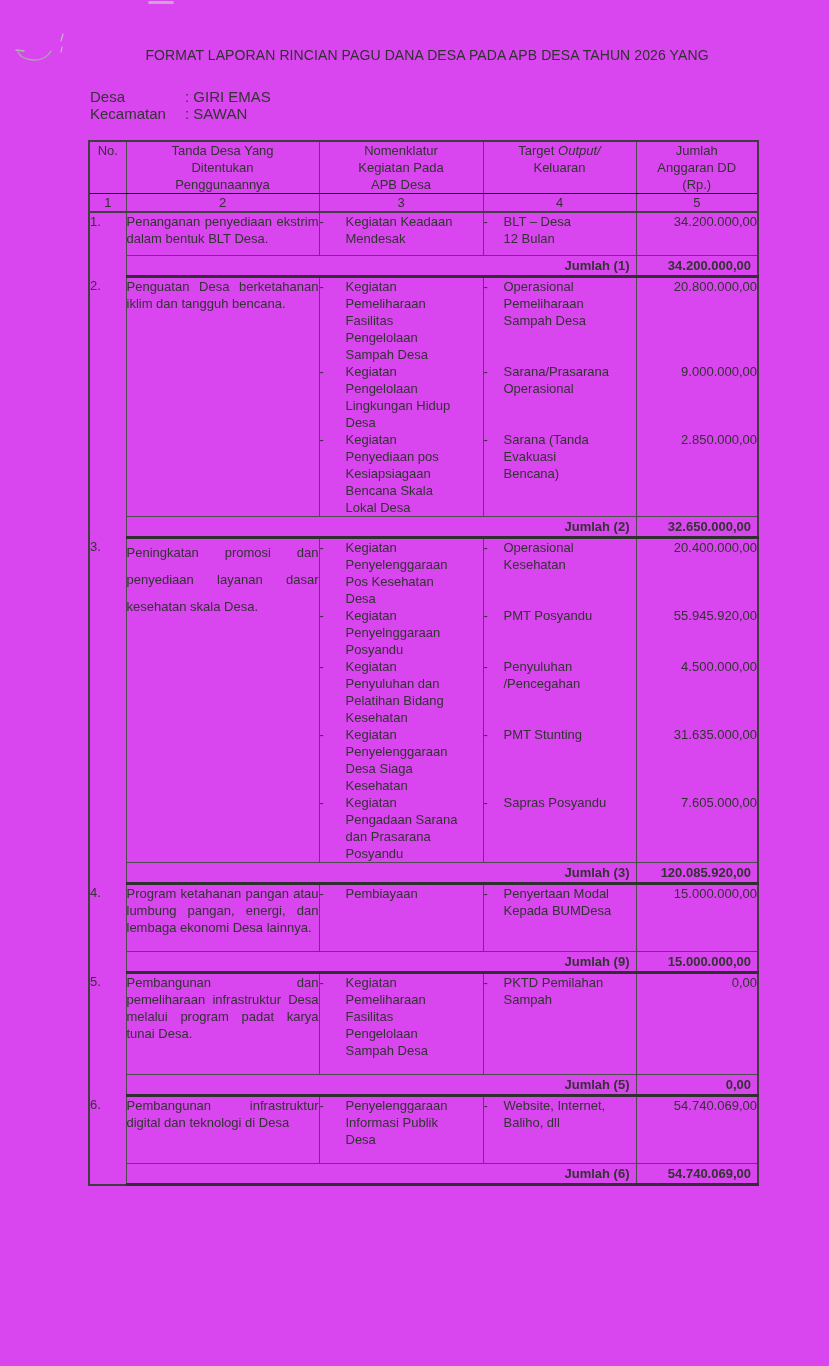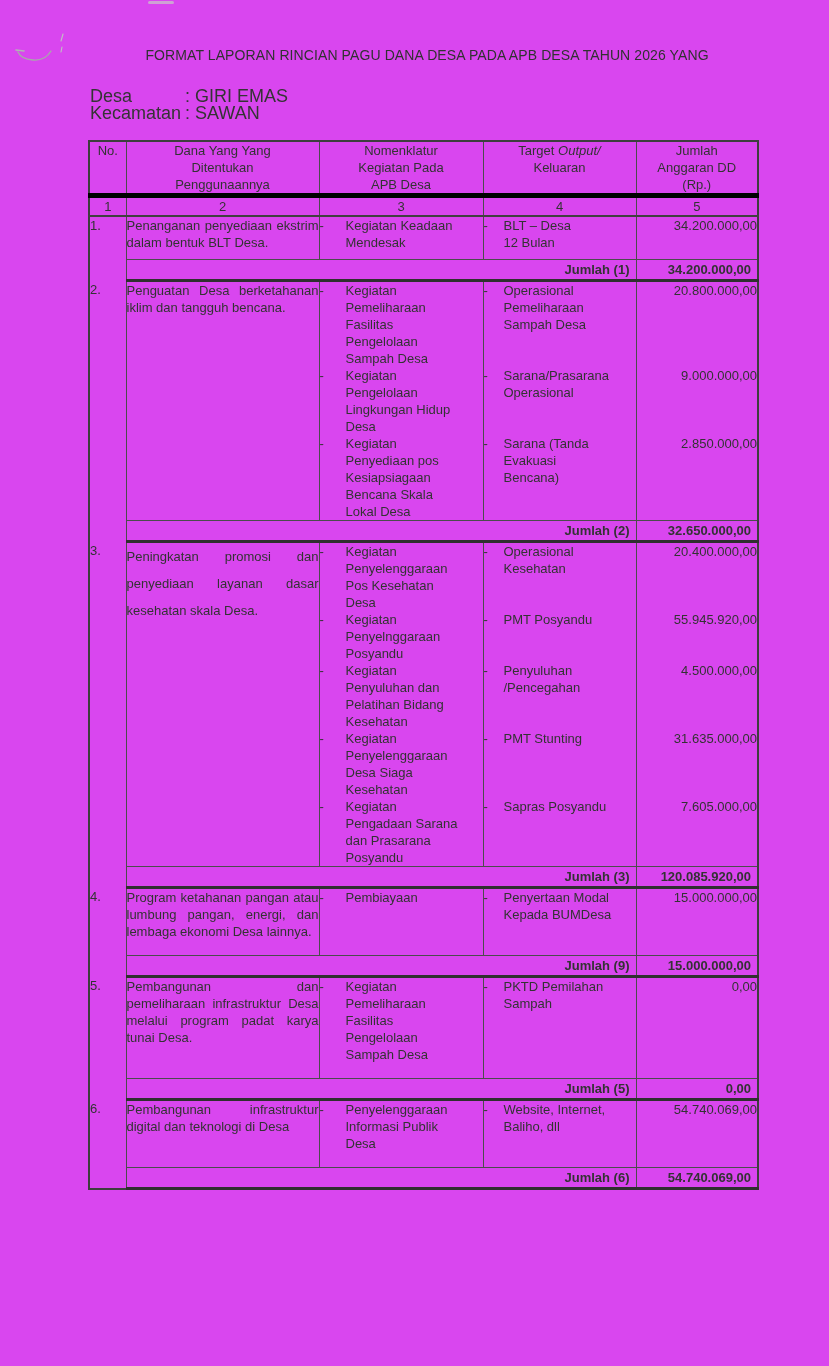--- a/index.html
+++ b/index.html
@@ -12,36 +12,36 @@
     overflow:hidden;
     padding-left:46px;
   }
   .smudge{position:absolute;left:148px;top:1px;width:26px;height:3px;background:#c9c9c7;border-radius:2px;opacity:.7;}
   .penmark{position:absolute;left:14px;top:26px;}
   .titleblock{
     position:absolute;left:88px;top:46px;width:678px;
     text-align:center;font-size:14px;line-height:18px;color:#313131;
     letter-spacing:.1px;
   }
-  .metablock{position:absolute;left:90px;top:88px;font-size:18px;line-height:17px;color:#343434;}
+  .metablock{position:absolute;left:90px;top:88px;font-size:15px;line-height:17px;color:#343434;}
   .metarow .mlabel{display:inline-block;width:95px;}
   table.main{
     position:absolute;left:88px;top:140px;
     width:669px;border-collapse:collapse;table-layout:fixed;
     font-size:13px;line-height:17px;color:#333;
     border:2px solid #3e3e3e;
   }
   table.main th, table.main td{
     border-left:1px solid #4c4c4c;border-right:1px solid #4c4c4c;
     padding:0;vertical-align:top;font-weight:normal;
   }
   thead th{
     text-align:center;white-space:pre-line;
     padding:3px 2px 2px 2px;height:50px;
-    border-bottom:5px solid #000000;
+    border-bottom:1px solid #000000;
   }
   th.h-target{padding-top:13px;}
   tr.numrow td{
     text-align:center;height:16px;
     border-bottom:2px solid #404040;
   }
   td.cell-no{padding:3px 2px 0 7px;}
   td.cell-desc{padding:3px 6px 0 6px;text-align:justify;}
   td.cell-desc .txt{text-align:justify;}
   tr.sec-3 td.cell-desc .txt{line-height:27px;}
@@ -92,21 +92,21 @@
     <colgroup>
       <col style="width:37px">
         <col style="width:193px">
         <col style="width:164px">
         <col style="width:153px">
         <col style="width:122px">
     </colgroup>
     <thead>
       <tr>
         <th>No.</th>
-        <th>Dana Yang Yang
+        <th>Tanda Desa Yang
 Ditentukan
 Penggunaannya</th>
         <th>Nomenklatur
 Kegiatan Pada
 APB Desa</th>
         <th class="h-target"><span>Target </span><span class="it">Output/</span><br><span>Keluaran</span></th>
         <th>Jumlah
 Anggaran DD
 (Rp.)</th>
       </tr>

